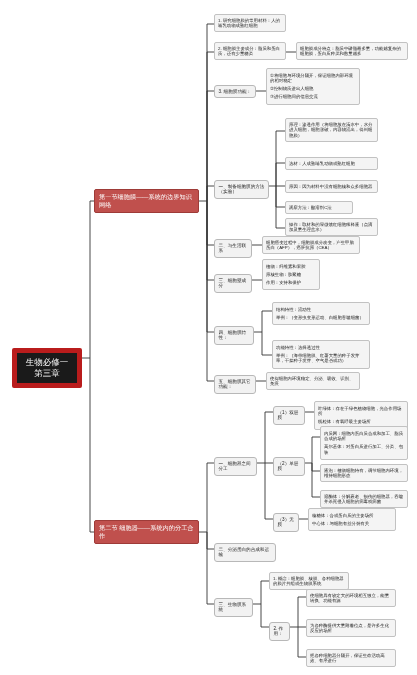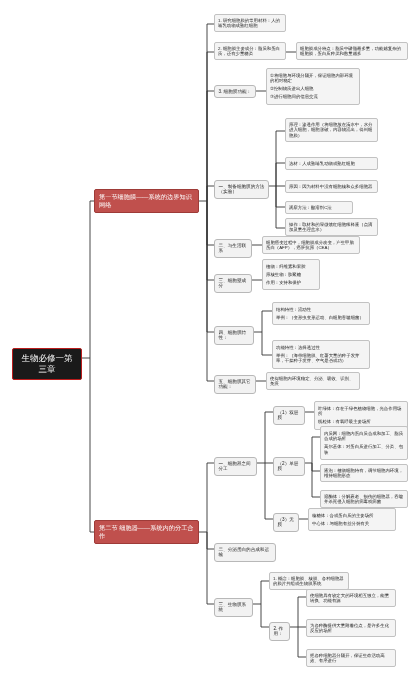--- a/index.html
+++ b/index.html
@@ -17,21 +17,21 @@
     position:absolute;
     box-sizing:border-box;
     line-height:1.28;
     word-break:break-all;
   }
 
   
   .n-root{
     background:#1a1a1a;
     color:#ffffff;
-    border:1px solid #b91c1c;
+    border:5px solid #b91c1c;
     border-radius:2px;
     font-size:8.5px;
     padding:4px 6px;
     text-align:center;
   }
 
   
   .n-red{
     background:#c0504d;
     color:#ffffff;

